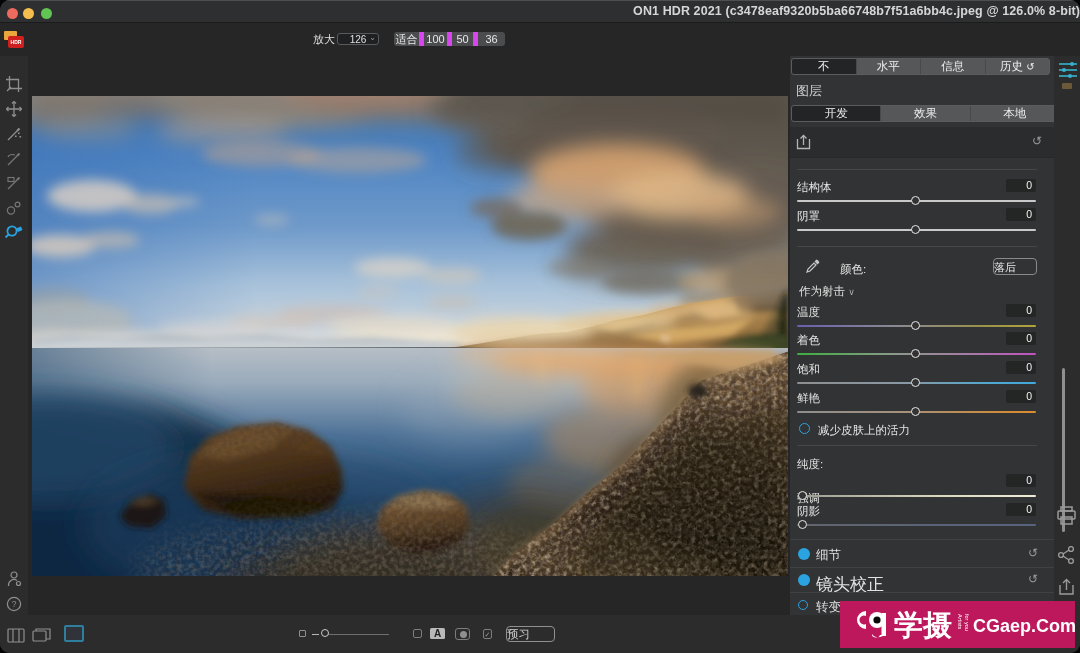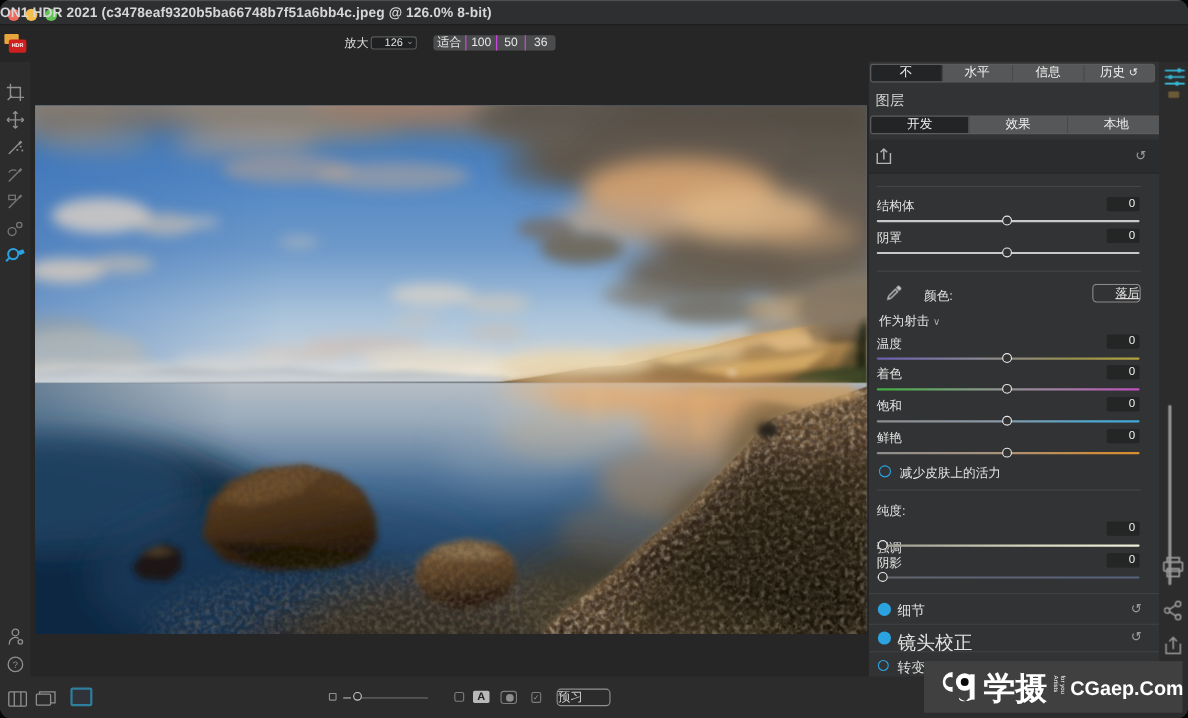--- a/index.html
+++ b/index.html
@@ -1,28 +1,28 @@
 <!DOCTYPE html>
 <html><head>
 <meta charset="utf-8">
 <style>
   html,body{margin:0;padding:0;background:#050505;}
   *{box-sizing:border-box;font-family:"Liberation Sans",sans-serif;}
   #win{position:relative;width:1080px;height:653px;background:#262626;border-radius:10px;overflow:hidden;}
   
   #titlebar{position:absolute;left:0;top:0;width:1080px;height:23px;background:#2e2f31;border-top:1px solid #4e4f51;border-bottom:1px solid #1b1b1b;}
   .tl{position:absolute;top:6.5px;width:11px;height:11px;border-radius:50%;}
-  #title{position:absolute;left:0;right:0;top:3px;text-align:left;font-size:12.5px;font-weight:bold;color:#d6d6d8;letter-spacing:0.1px;}
+  #title{position:absolute;left:0;right:0;top:3px;text-align:right;font-size:12.5px;font-weight:bold;color:#d6d6d8;letter-spacing:0.1px;}
   
   #toolbar{position:absolute;left:0;top:23px;width:1080px;height:33px;background:#262626;}
   #zoomlbl{position:absolute;left:313px;top:9px;font-size:11px;color:#dedede;}
   #zoomdd{position:absolute;left:337px;top:9.5px;width:42px;height:12px;background:#1f2021;border:1px solid #5a5a5a;border-radius:3px;color:#e0e0e0;font-size:10px;text-align:center;line-height:11px;}
   #zoomdd .ch{position:absolute;right:2px;top:-2px;font-size:8px;color:#9a9a9a;}
   #seg{position:absolute;left:394px;top:9px;height:14px;background:#4b4c4d;border-radius:3px;display:flex;align-items:center;}
-  #seg div{font-size:11px;color:#e8e8e8;line-height:14px;text-align:center;border-right:1px solid #d946ef;}
+  #seg div{font-size:11px;color:#e8e8e8;line-height:14px;text-align:center;border-right:5px solid #d946ef;}
   #seg div:last-child{border-right:none;}
   
   #leftrail{position:absolute;left:0;top:56px;width:28px;height:597px;background:#2c2c2c;}
   
   #canvas{position:absolute;left:28px;top:56px;width:762px;height:559px;background:#262626;}
   #photo{position:absolute;left:4px;top:40px;width:756px;height:480px;background:#4a7ab0;}
   
   #bottombar{position:absolute;left:0px;top:615px;width:1080px;height:38px;background:#2c2c2c;}
   
   #rpanel{position:absolute;left:790px;top:56px;width:264px;height:597px;background:#323334;}
@@ -32,21 +32,21 @@
   .tabbar div:last-child{border-right:none;}
   .tabbar .sel{background:#232425;}
   .slider{position:absolute;height:2px;border-radius:1px;background:#c9c9c9;}
   .knob{position:absolute;width:9px;height:9px;border-radius:50%;border:1.6px solid #e8e8e8;background:#333;}
   .slbl{position:absolute;font-size:11.5px;color:#e2e2e2;}
   .vbox{position:absolute;width:30px;height:13px;background:#242525;border-radius:2px;color:#f2f2f2;font-size:10.5px;text-align:right;line-height:13px;padding-right:4px;}
   .seprow{position:absolute;left:0;width:264px;border-top:1px solid #404142;}
   .bdot{position:absolute;width:12px;height:12px;border-radius:50%;background:#2ba3e0;}
   .undo{position:absolute;color:#9a9a9a;font-size:12px;}
   
-  #wm{position:absolute;left:840px;top:601px;width:235px;height:47px;background:#404040;color:#fff;}
+  #wm{position:absolute;left:840px;top:601px;width:235px;height:47px;background:#be185d;color:#fff;}
 </style>
 </head>
 <body>
 <div id="win">
   <div id="titlebar">
     <div class="tl" style="left:7px;background:#ec6a5e;"></div>
     <div class="tl" style="left:23px;background:#f4bd50;"></div>
     <div class="tl" style="left:40.5px;background:#61c554;"></div>
     <div id="title">ON1 HDR 2021 (c3478eaf9320b5ba66748b7f51a6bb4c.jpeg @ 126.0% 8-bit)</div>
   </div>
@@ -458,21 +458,21 @@
     <div class="vbox" style="left:216px;top:152px;">0</div>
     <div class="slider" style="left:7px;top:173px;width:239px;"></div>
     <div class="knob" style="left:121px;top:169px;"></div>
     <div style="position:absolute;left:7px;top:190px;width:240px;border-top:1px solid #454647;"></div>
 
     <svg style="position:absolute;left:16px;top:203px;" width="14" height="14" viewBox="0 0 14 14">
       <path d="M1 13 L2 10 L8 4 L10 6 L4 12 Z" fill="none" stroke="#c8c8c8" stroke-width="1.2"></path>
       <path d="M8.5 2.5 L11.5 5.5 L13 4 Q13.8 3.2 13 2.4 L11.6 1 Q10.8 0.2 10 1 Z" fill="#c8c8c8"></path>
     </svg>
     <div class="slbl" style="left:50px;top:206px;">颜色:</div>
-    <div style="position:absolute;left:203px;top:202px;width:44px;height:17px;border:1px solid #8a8a8a;border-radius:4px;color:#e8e8e8;font-size:11px;text-align:right;line-height:16px;text-decoration:underline;">落后</div>
+    <div style="position:absolute;left:203px;top:202px;width:44px;height:17px;border:1px solid #8a8a8a;border-radius:4px;color:#e8e8e8;font-size:11px;text-align:left;line-height:16px;">落后</div>
     <div class="slbl" style="left:9px;top:228px;">作为射击 <span style="font-size:9px;color:#aaa;">∨</span></div>
     <div class="slbl" style="left:7px;top:249px;">温度</div>
     <div class="vbox" style="left:216px;top:248px;">0</div>
     <div class="slider" style="left:7px;top:269px;width:239px;background:linear-gradient(90deg,#6a5fae,#8a8894 40%,#98914e 75%,#b3a33c);"></div>
     <div class="knob" style="left:121px;top:265px;"></div>
     <div class="slbl" style="left:7px;top:277px;">着色</div>
     <div class="vbox" style="left:216px;top:276px;">0</div>
     <div class="slider" style="left:7px;top:297px;width:239px;background:linear-gradient(90deg,#3fae3f,#8a9a8a 40%,#a878a8 75%,#c050c0);"></div>
     <div class="knob" style="left:121px;top:293px;"></div>
     <div class="slbl" style="left:7px;top:306px;">饱和</div>

